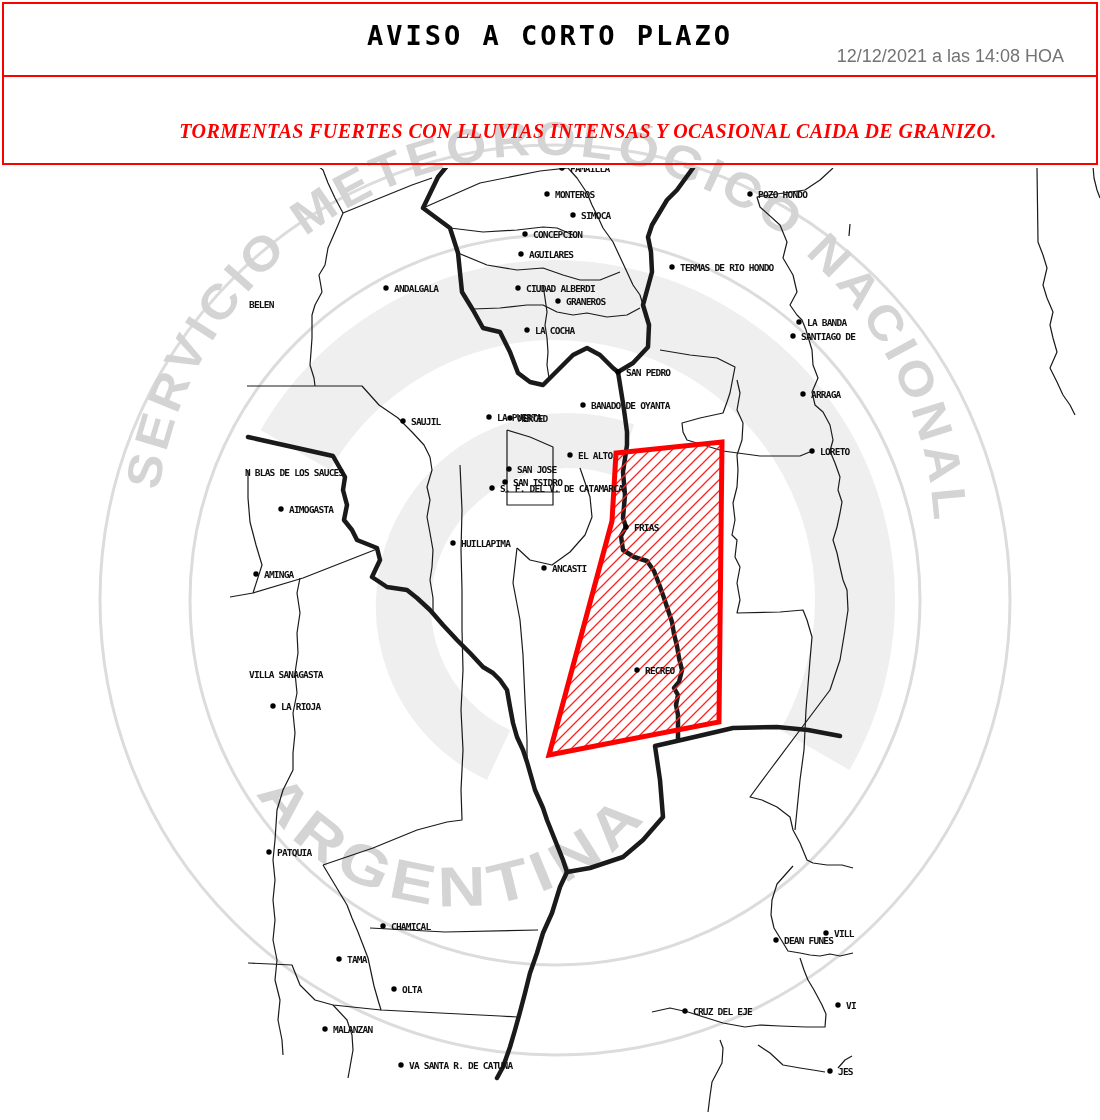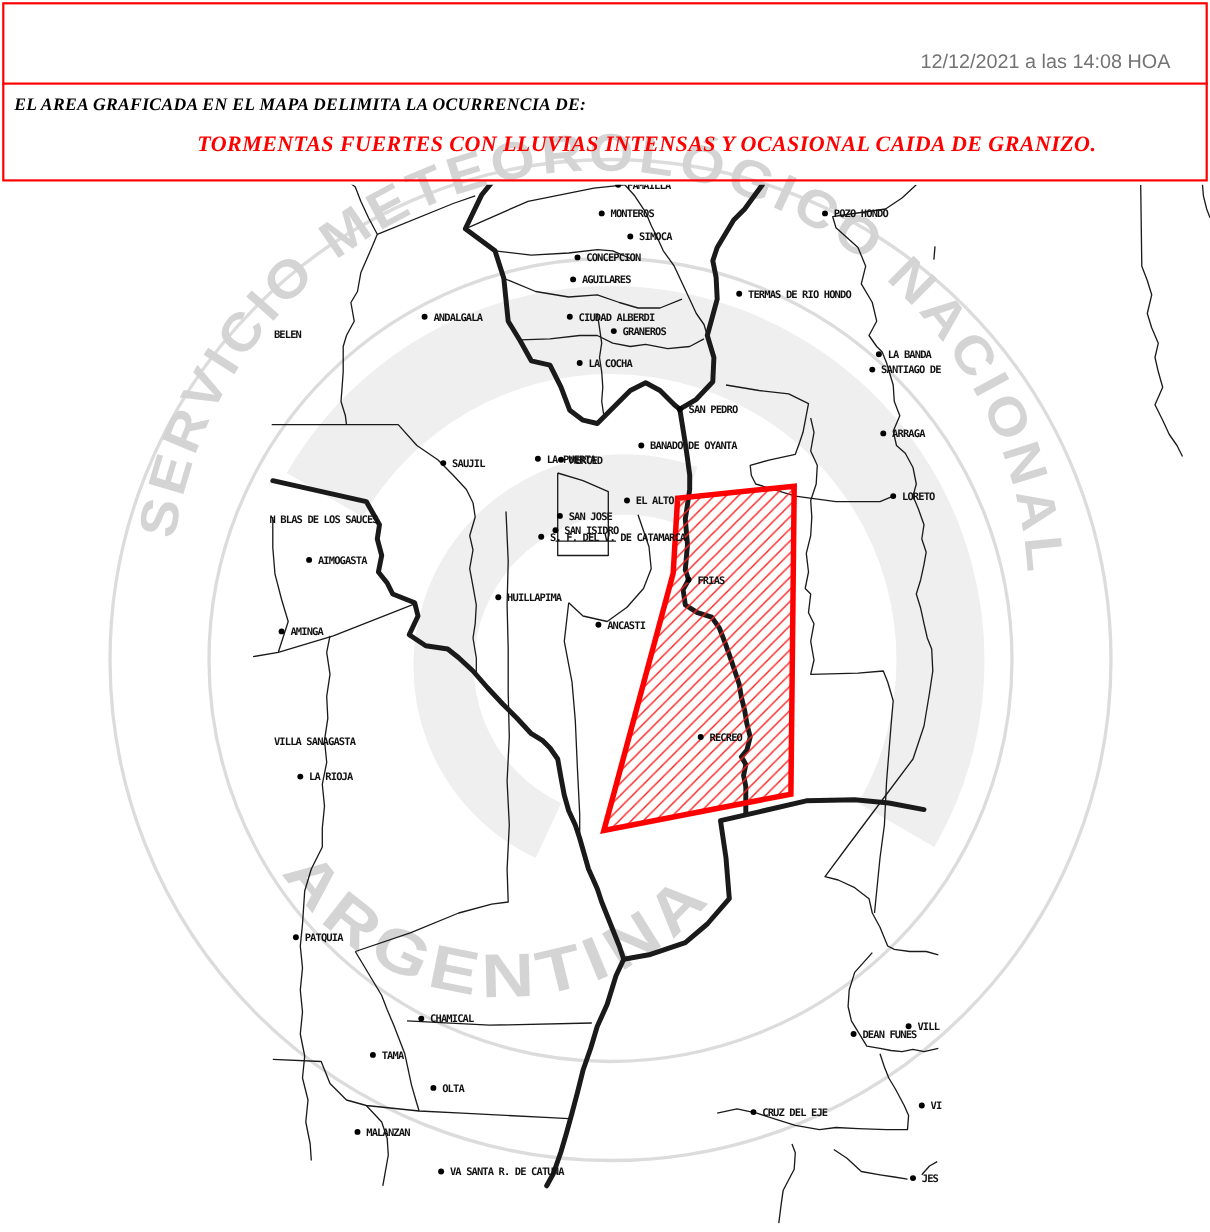--- a/index.html
+++ b/index.html
@@ -172,18 +172,18 @@
         <circle cx="838" cy="1005" r="2.7" fill="#000"></circle>
         <text x="846" y="1008.5" font-family="&quot;DejaVu Sans Mono&quot;,&quot;Liberation Mono&quot;,monospace" font-weight="bold" font-size="9.5" letter-spacing="-0.8" fill="#111111">VI</text>
         <circle cx="830" cy="1071" r="2.7" fill="#000"></circle>
         <text x="838" y="1074.5" font-family="&quot;DejaVu Sans Mono&quot;,&quot;Liberation Mono&quot;,monospace" font-weight="bold" font-size="9.5" letter-spacing="-0.8" fill="#111111">JES</text>
       </g>
     </svg>
 
   <div id="header">
     <div class="hbox"></div>
     <div class="hdivider"></div>
+    <div class="htitle">AVISO A CORTO PLAZO</div>
     <div class="hdate">12/12/2021 a las 14:08 HOA</div>
-    <div class="hline1">EL AREA GRAFICADA EN EL MAPA DELIMITA LA OCURRENCIA DE:</div>
     <div class="hline2" style="color:#ff0000">TORMENTAS FUERTES CON LLUVIAS INTENSAS Y OCASIONAL CAIDA DE GRANIZO.</div>
   </div>
 
 </div>
 
 </body></html>

